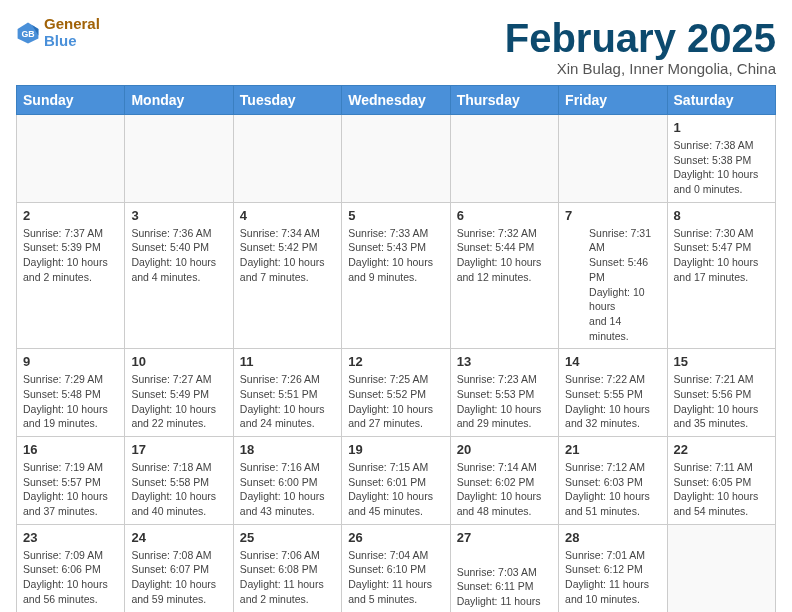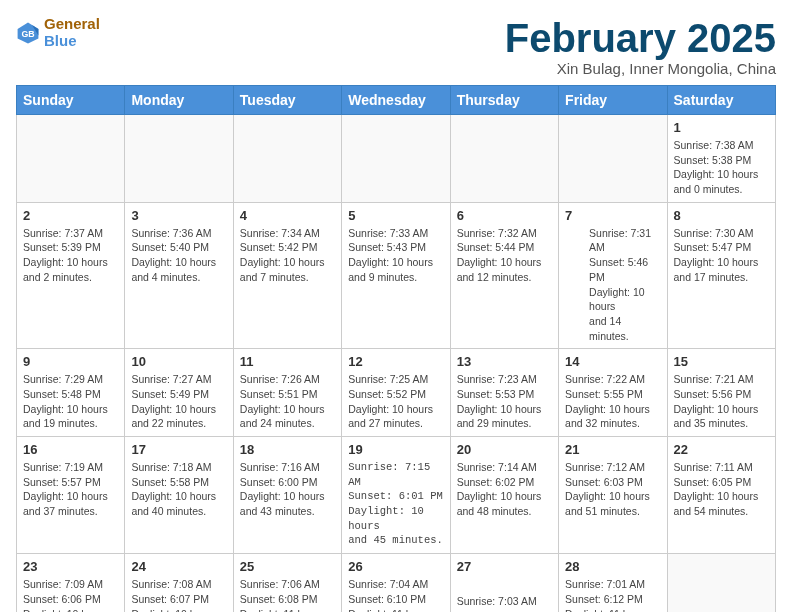--- a/index.html
+++ b/index.html
@@ -254,21 +254,21 @@
         </td>
         <td>
           <span class="day-num">18</span>
           <div class="day-info" style="white-space: pre-line;">Sunrise: 7:16 AM
 Sunset: 6:00 PM
 Daylight: 10 hours
 and 43 minutes.</div>
         </td>
         <td>
           <span class="day-num">19</span>
-          <div class="day-info" style="white-space: pre-line; font-family: Liberation Mono, monospace;">Sunrise: 7:15 AM
+          <div class="day-info" style="white-space: pre-line;">Sunrise: 7:15 AM
 Sunset: 6:01 PM
 Daylight: 10 hours
 and 45 minutes.</div>
         </td>
         <td>
           <span class="day-num">20</span>
           <div class="day-info" style="white-space: pre-line;">Sunrise: 7:14 AM
 Sunset: 6:02 PM
 Daylight: 10 hours
 and 48 minutes.</div>

